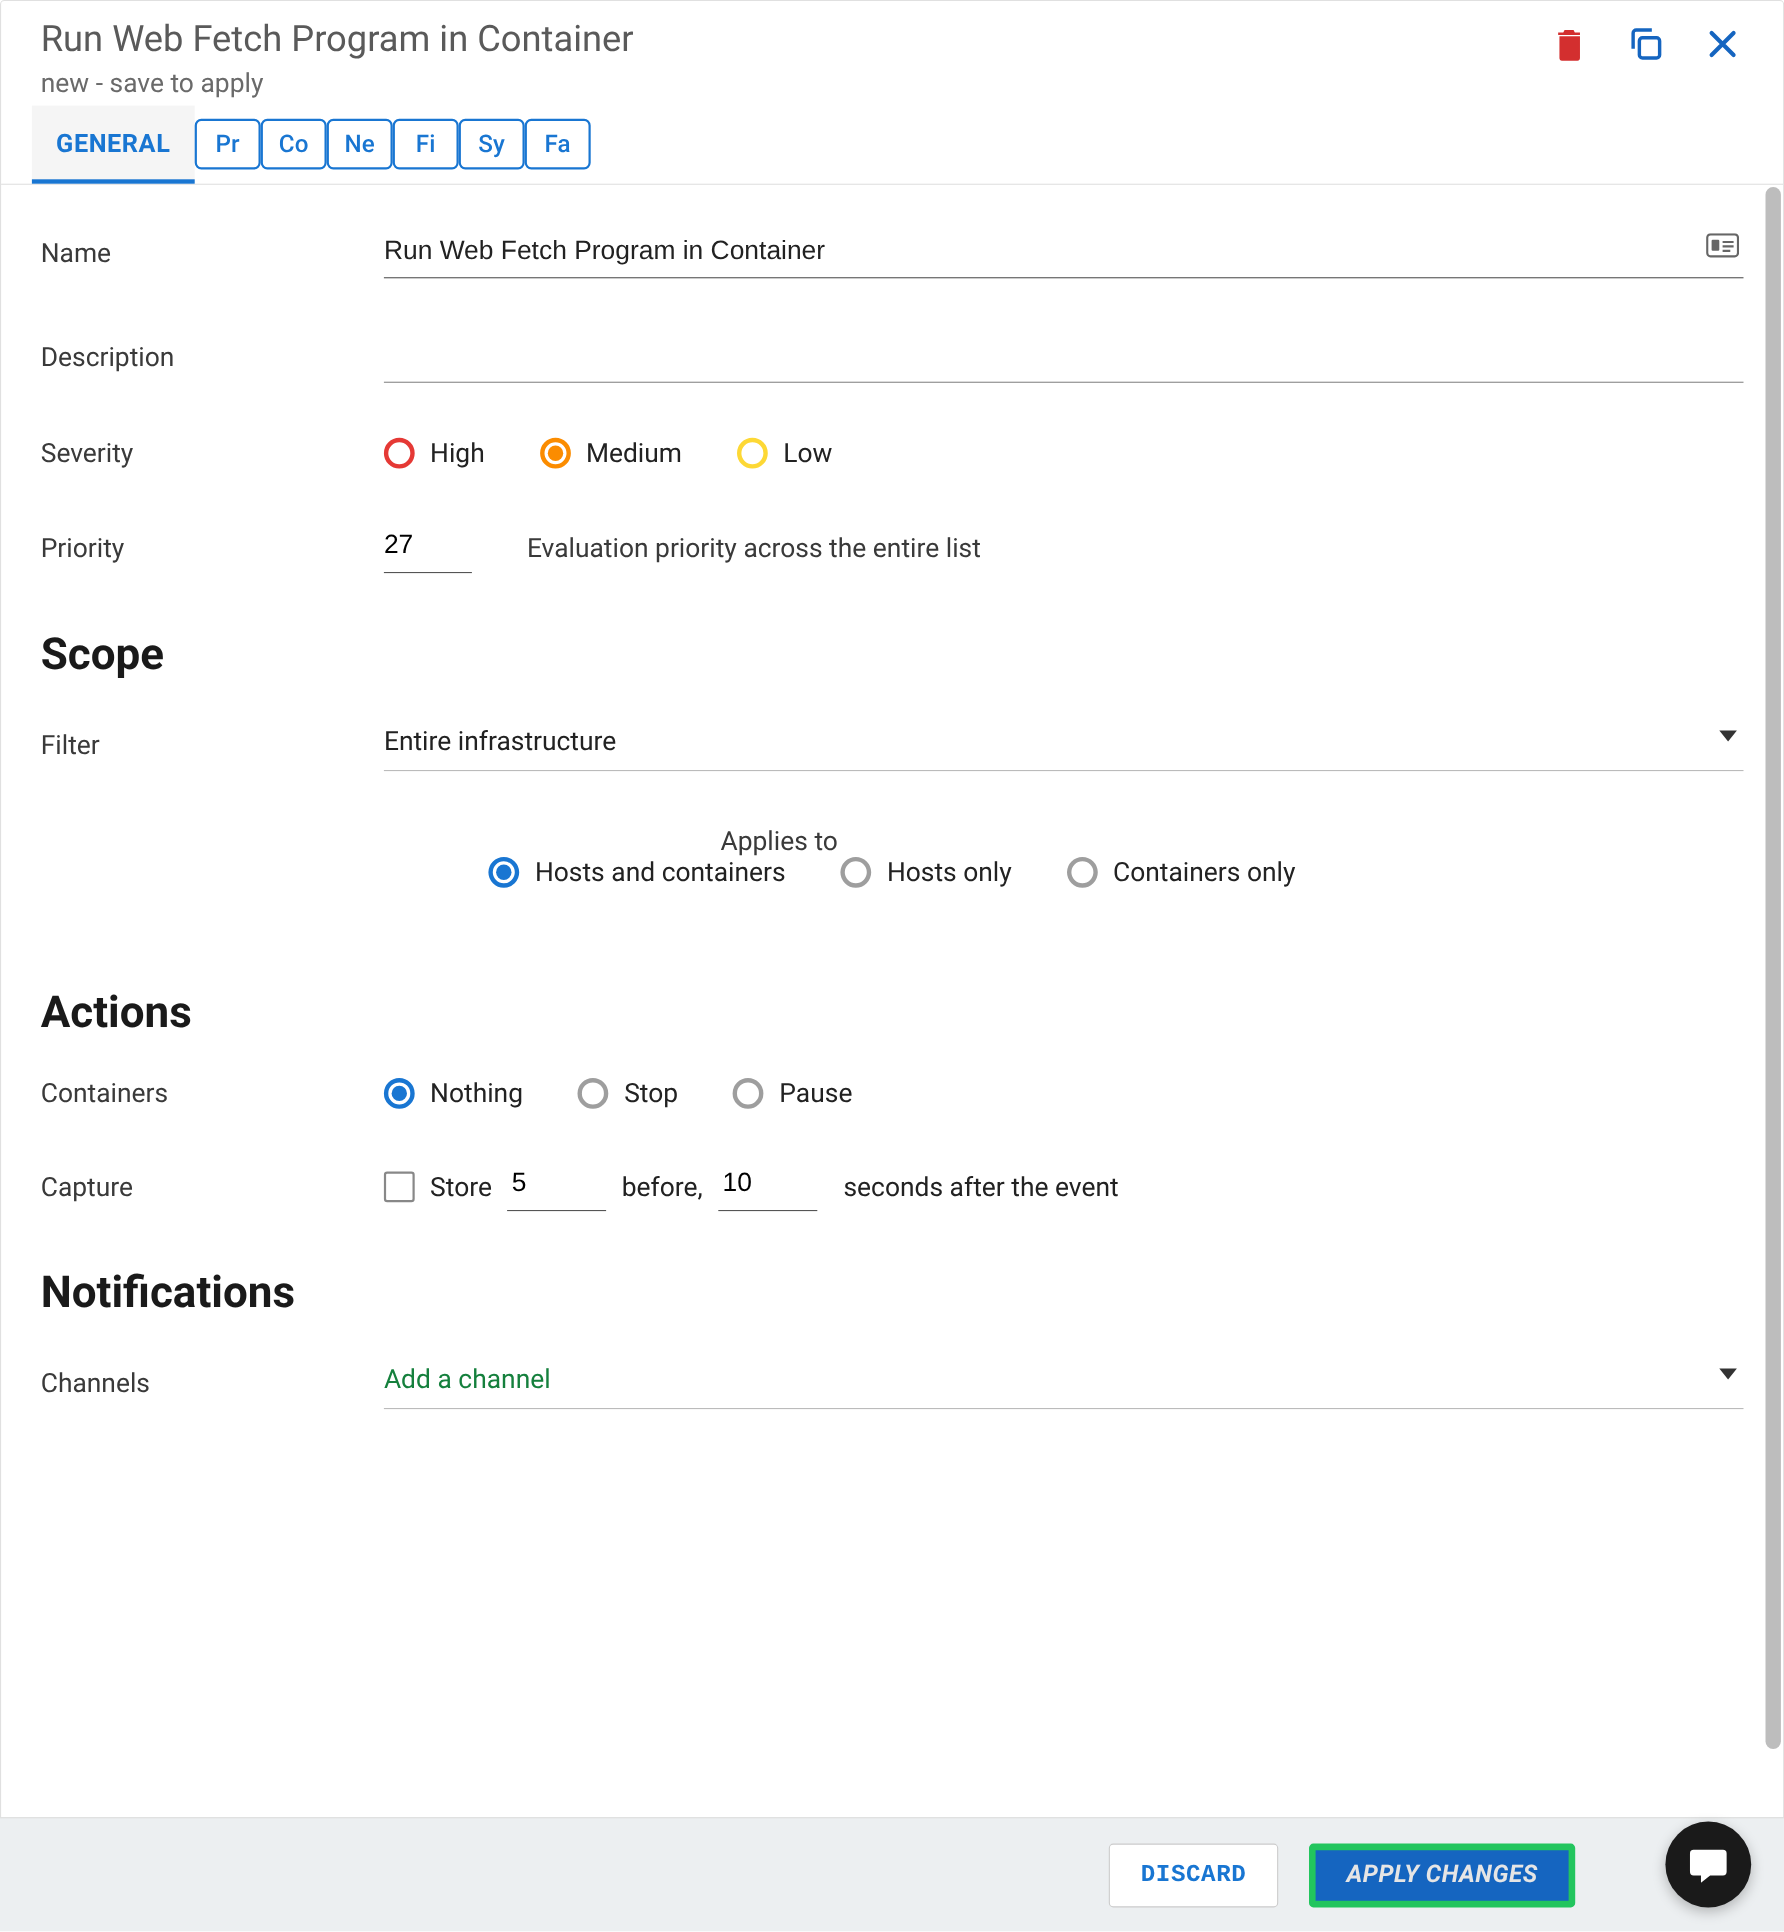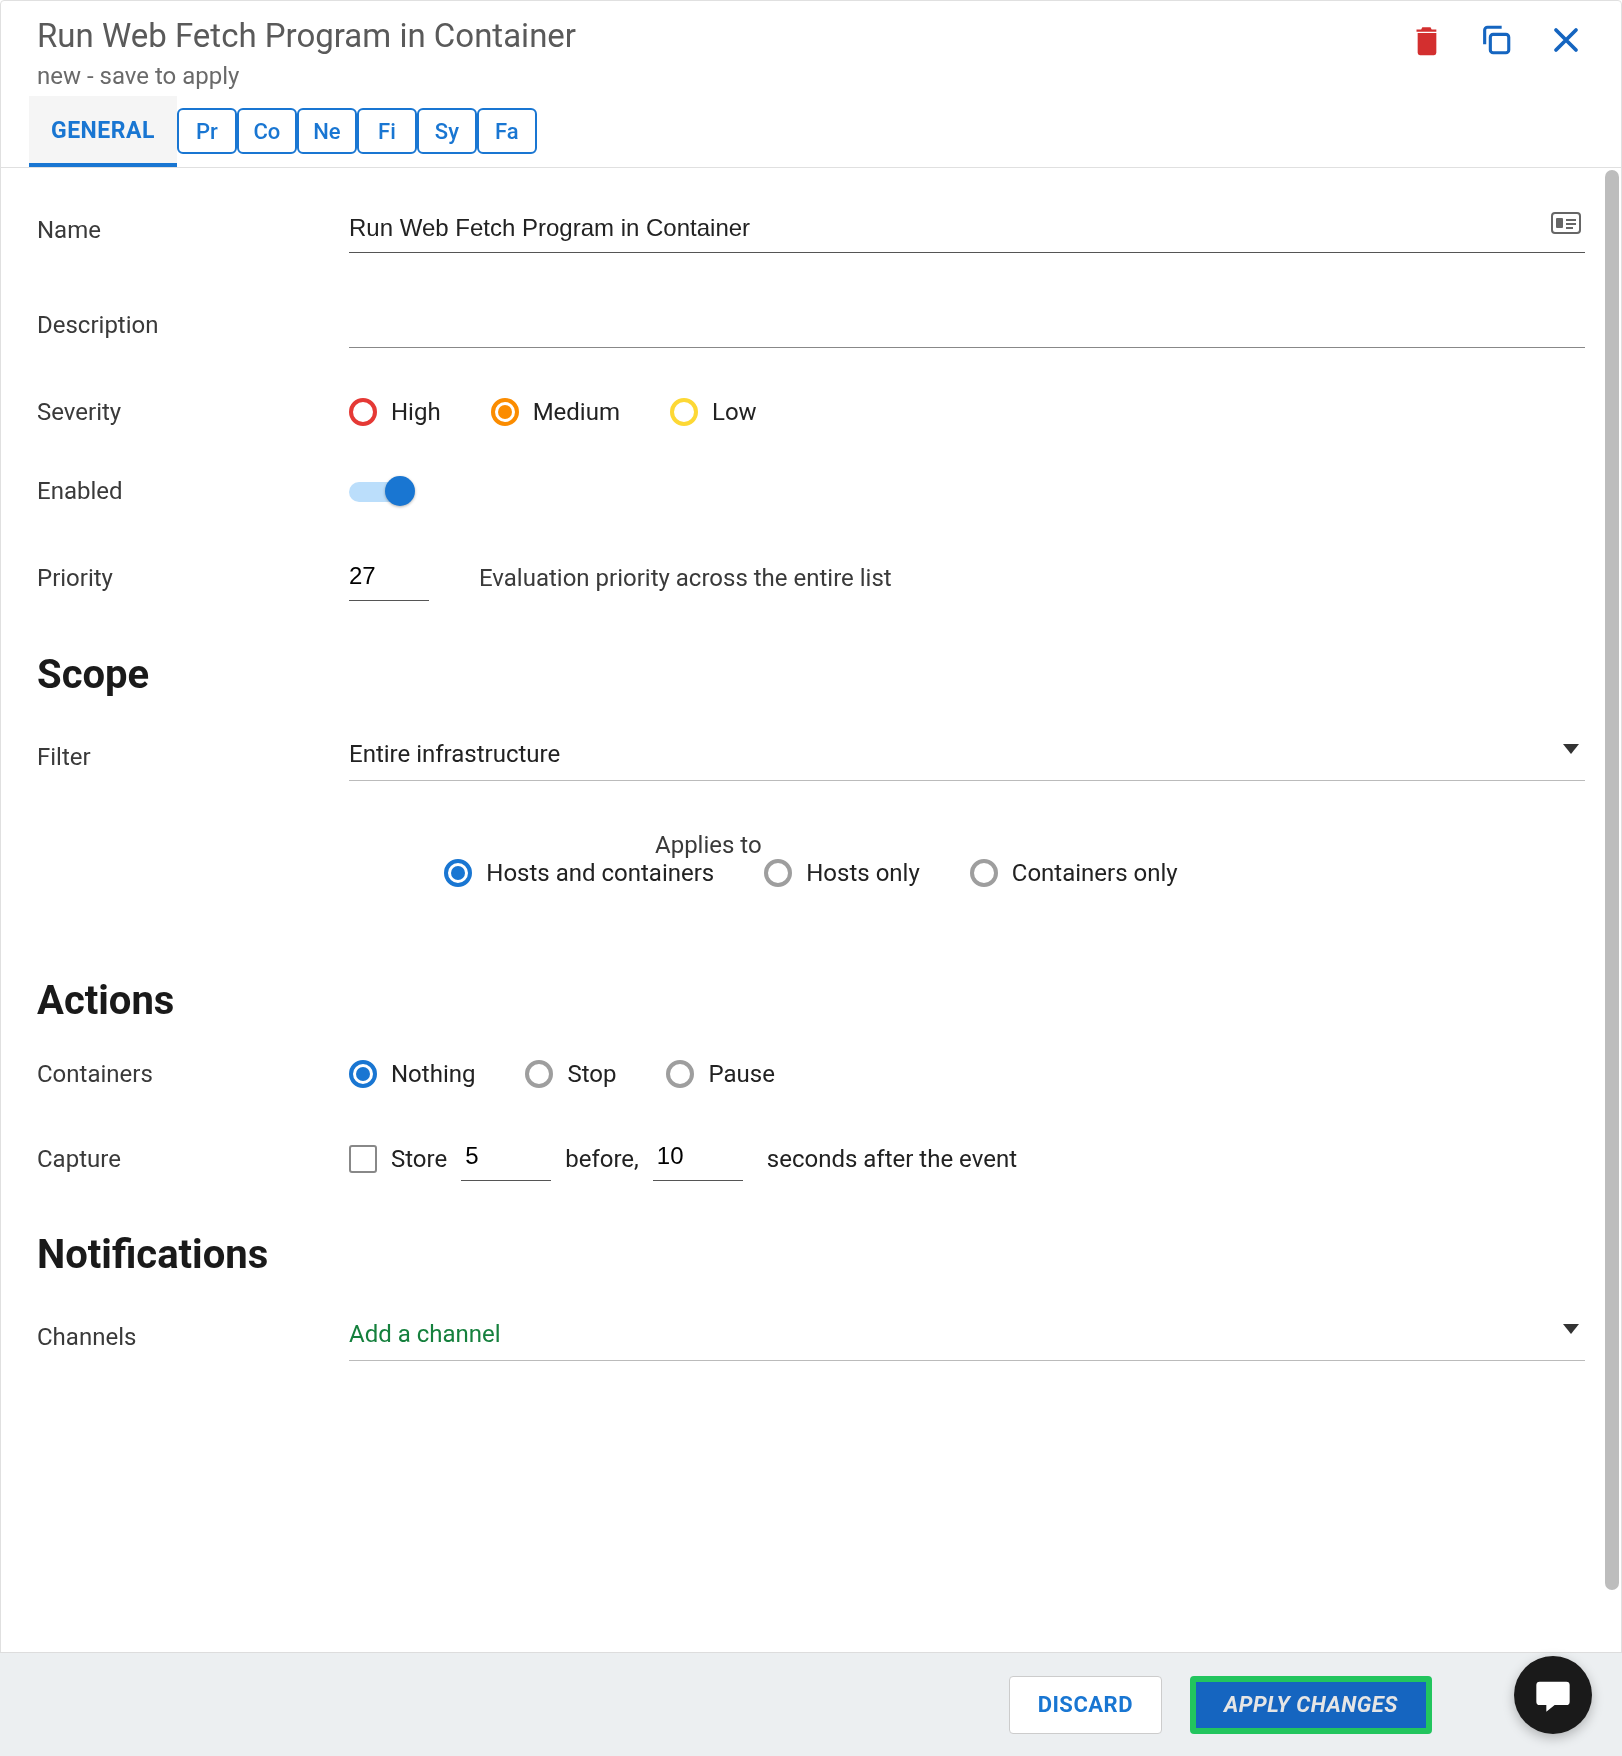--- a/index.html
+++ b/index.html
@@ -211,21 +211,21 @@
     height:58px;
     padding:0 28px;
     font-size:22px;
     font-weight:700;
     letter-spacing:0.5px;
     border-radius:4px;
     cursor:pointer;
     display:flex; align-items:center; justify-content:center;
   }
   .btn-discard {
-    background:#fff; border:1px solid #ccc; color:#1976d2;
+    background:#fff; border:1px solid #ccc; color:#1976d2;font-family:Liberation Mono, monospace;
   }
   .btn-apply {
     background:#1565c0; border:6px solid #22c55e; color:#e5e5e5;font-style:italic;
   }
   .chat-fab {
     position:absolute;
     right:30px; bottom:22px;
     width:78px; height:78px;
     border-radius:50%;
     background:#1a1a1a;
@@ -313,29 +313,20 @@
             </span>
           <span class="radio-label">Medium</span>
         </div>
         <div class="radio-item">
           <span class="radio-circle yellow"></span>
           <span class="radio-label">Low</span>
         </div>
       </div>
     </div>
 
-    <div class="form-row">
-      <div class="form-label">Enabled</div>
-      <div class="form-field">
-        <div class="toggle">
-          <div class="toggle-track"></div>
-            <div class="toggle-thumb"></div>
-        </div>
-      </div>
-    </div>
 
     <div class="form-row priority-row">
       <div class="form-label">Priority</div>
       <div class="form-field">
         <input class="priority-input" value="27" style="">
         <span class="priority-hint">Evaluation priority across the entire list</span>
       </div>
     </div>
 
     <div class="section-h">Scope</div>

